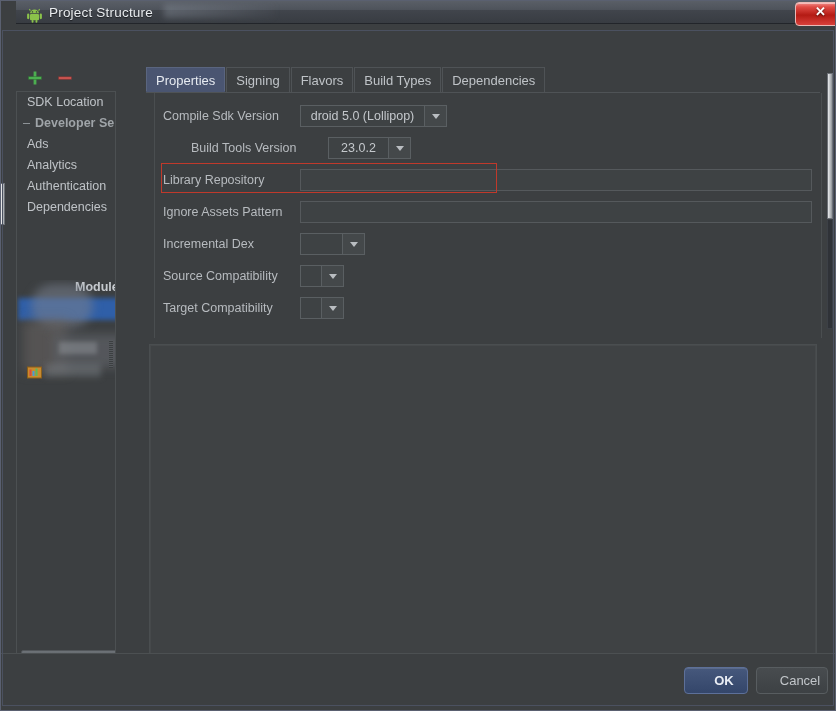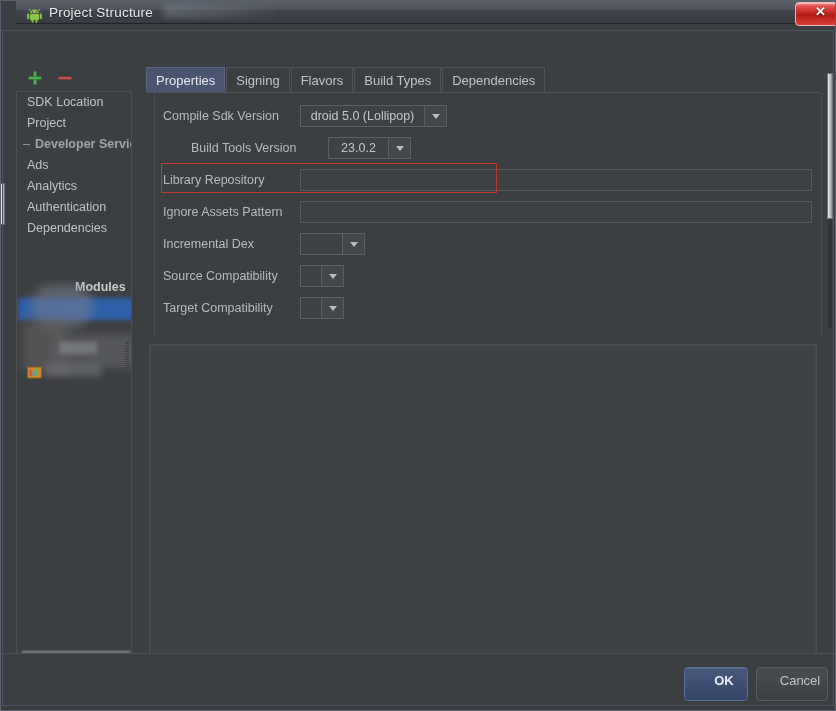--- a/index.html
+++ b/index.html
@@ -88,21 +88,21 @@
 
   
   #sidebar-toolbar{
     position:absolute;left:16px;top:38px;width:124px;height:24px;
   }
   .tb-btn{position:absolute;top:0;width:22px;height:22px;cursor:pointer;}
   #add-btn{left:8px;}
   #remove-btn{left:38px;}
 
   #sidebar{
-    position:absolute;left:16px;top:62px;width:116px;height:576px;
+    position:absolute;left:16px;top:62px;width:100px;height:576px;
     background:#3c3f41;
     border:1px solid #4c5052;
     box-sizing:border-box;
     overflow:hidden;
   }
   .tree-item{
     position:relative;height:21px;line-height:21px;
     padding-left:10px;
     color:#bfc3c7;
     font-size:12.5px;
@@ -262,21 +262,21 @@
   }
 
   
   #footer{
     position:absolute;left:0;top:653px;width:836px;height:58px;
     background:#3c3f41;
     border-top:1px solid #4c5052;
     box-sizing:border-box;
   }
   .btn{
-    position:absolute;top:13px;height:34px;
+    position:absolute;top:13px;height:27px;
     border-radius:4px;
     font-size:13px;
     line-height:25px;text-align:center;
     cursor:pointer;
     box-sizing:border-box;
     white-space:nowrap;
     padding-left:16px;
   }
   #ok-btn{
     right:88px;width:64px;
@@ -354,23 +354,20 @@
         <svg width="22" height="22" viewBox="0 0 22 22">
           <rect x="4.5" y="9.8" width="13" height="2.6" fill="#c9534f"></rect>
           <rect x="4.5" y="9.8" width="13" height="2.6" fill="none" stroke="#7d3330" stroke-width=".5"></rect>
         </svg>
       </div>
     </div>
 
     <div id="sidebar">
       <div class="tree-item">
         <span>SDK Location</span>
-      </div>
-      <div class="tree-item">
-        <span>Project</span>
       </div>
       <div class="tree-group">
         <span>Developer Services</span>
       </div>
       <div class="tree-item">
         <span>Ads</span>
       </div>
       <div class="tree-item">
         <span>Analytics</span>
       </div>

